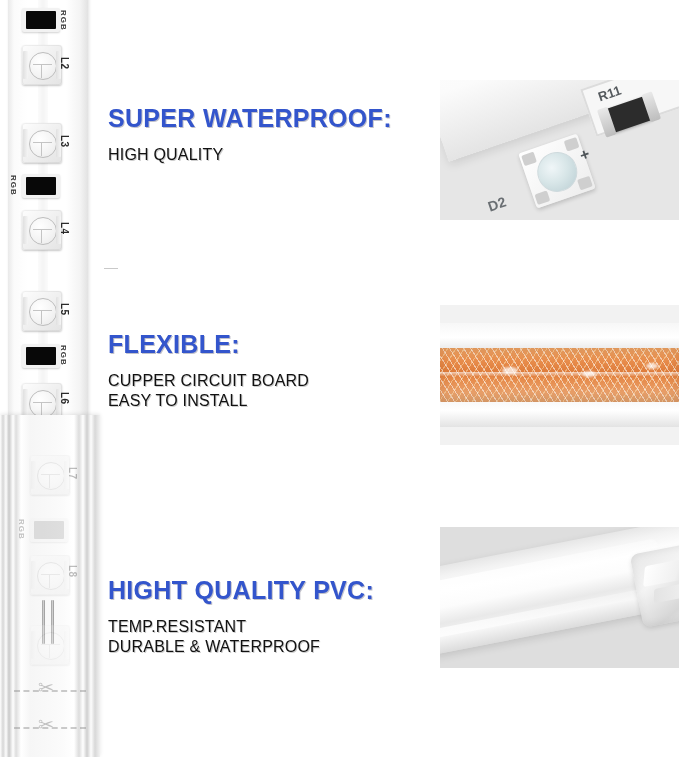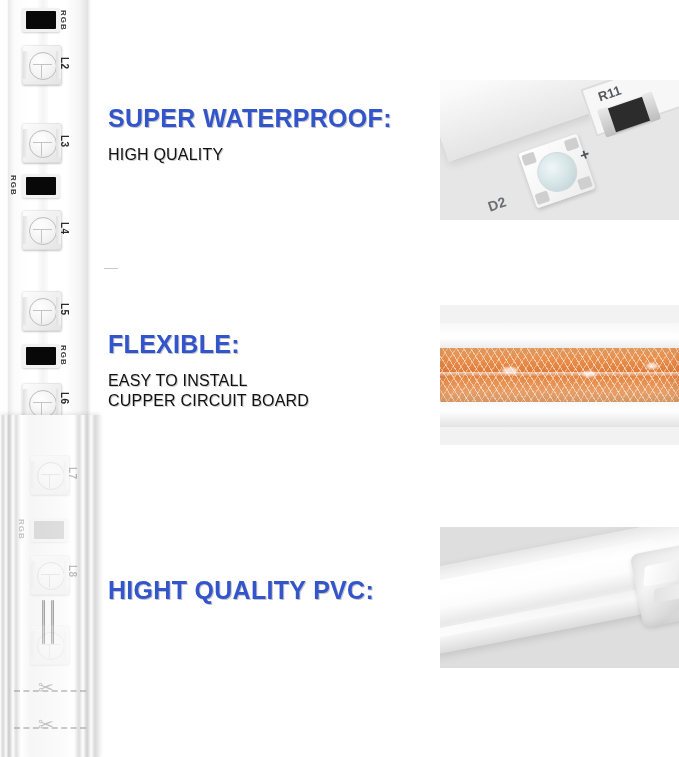--- a/index.html
+++ b/index.html
@@ -538,27 +538,29 @@
   <h2>SUPER WATERPROOF:</h2>
   <div class="gap"></div>
   <p>HIGH QUALITY</p>
 </div>
 
 <div class="divider"></div>
 
 <div class="feature" style="top:330px;">
   <h2>FLEXIBLE:</h2>
   <div class="gap"></div>
+  <p>CUPPER CIRCUIT BOARD</p>
   <p>EASY TO INSTALL</p>
-  <p>CUPPER CIRCUIT BOARD</p>
 </div>
 
 <div class="feature" style="top:576px;">
   <h2>HIGHT QUALITY PVC:</h2>
   <div class="gap"></div>
+  <p>TEMP.RESISTANT</p>
+  <p>DURABLE &amp; WATERPROOF</p>
 </div>
 
 <div class="photo p1">
   <div class="pcb"></div>
   <div class="corner"></div>
   <div class="chip">
     <div class="tab t1"></div>
     <div class="tab t2"></div>
     <div class="tab t3"></div>
     <div class="tab t4"></div>

